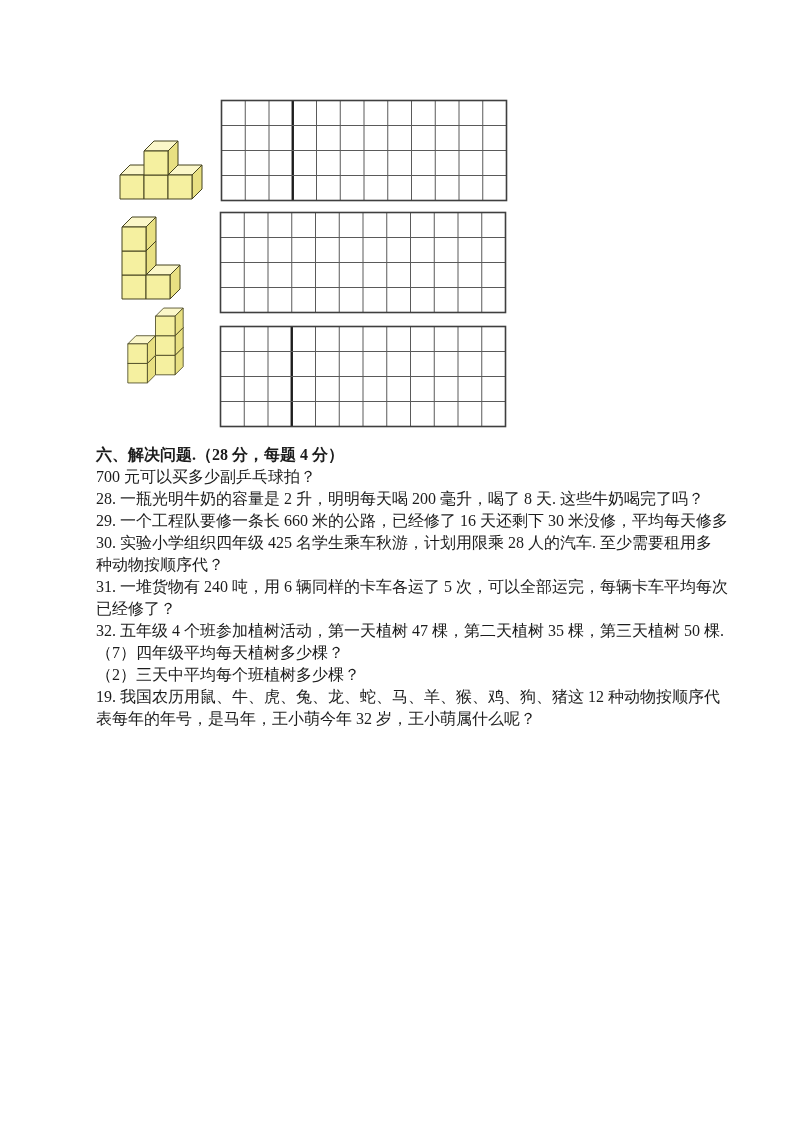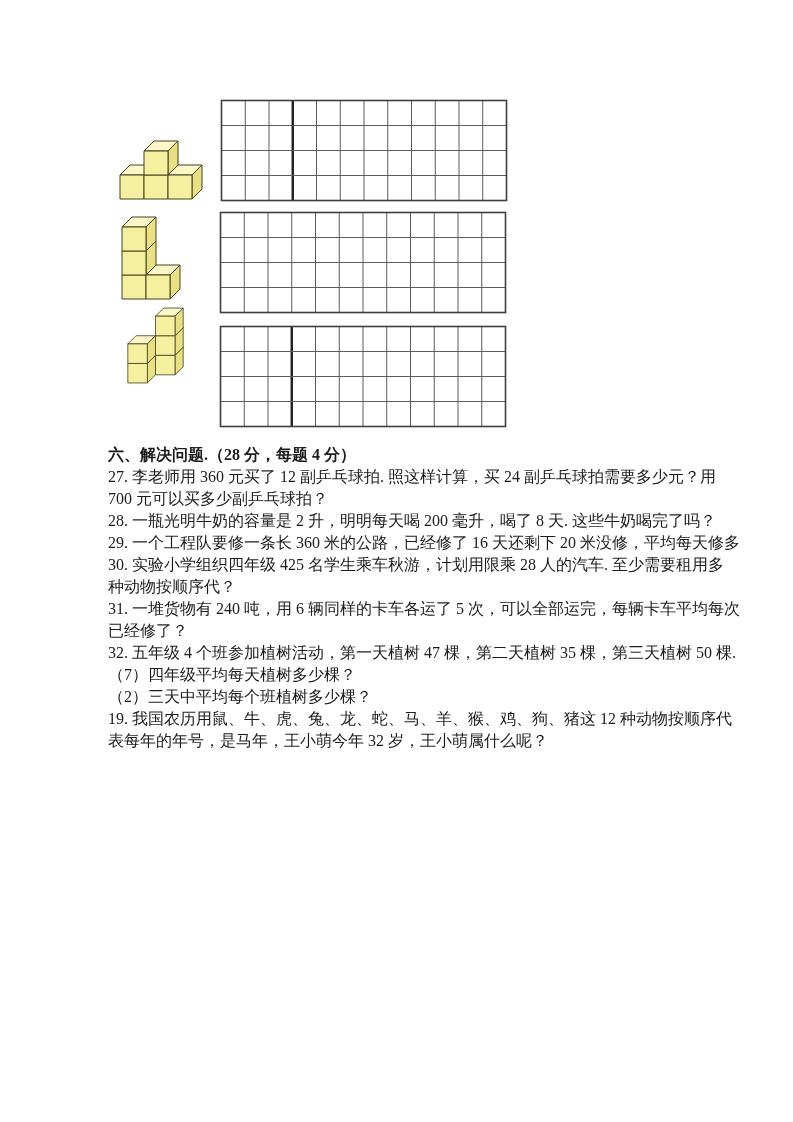--- a/index.html
+++ b/index.html
@@ -11,21 +11,21 @@
     overflow:hidden;
   }
   .fig{position:absolute;}
   #figure-1{left:119px;top:140px;}
   #figure-2{left:121px;top:216px;}
   #figure-3{left:127px;top:307px;}
   #grid-1{left:220px;top:99px;}
   #grid-2{left:219px;top:211px;}
   #grid-3{left:219px;top:325px;}
   .textblock{
-    position:absolute;left:108px;top:444px;width:585px;
+    position:absolute;left:96px;top:444px;width:585px;
     font-size:16px;line-height:22px;color:#1c1c1c;
   }
   .heading{font-weight:bold;white-space:nowrap;}
   .line{white-space:nowrap;}
 </style>
 </head>
 <body>
 
 <div class="page">
 
@@ -124,24 +124,23 @@
       <polygon points="24,48 34,38 34,62 24,72" fill="#e8e082" stroke="#45431f" stroke-width="1" stroke-linejoin="round"></polygon>
       <rect x="0" y="48" width="24" height="24" fill="#f5f0a0" stroke="#45431f" stroke-width="1" stroke-linejoin="round"></rect>
       <polygon points="0,24 10,14 34,14 24,24" fill="#fbf7c9" stroke="#45431f" stroke-width="1" stroke-linejoin="round"></polygon>
       <polygon points="24,24 34,14 34,38 24,48" fill="#e8e082" stroke="#45431f" stroke-width="1" stroke-linejoin="round"></polygon>
       <rect x="0" y="24" width="24" height="24" fill="#f5f0a0" stroke="#45431f" stroke-width="1" stroke-linejoin="round"></rect>
     </svg>
 
   <div class="textblock">
     <div class="heading">六、解决问题.（28 分，每题 4 分）</div>
     <div id="problems">
-        <div class="line">27. 李老师用 360 元买了 12 副乒乓球拍. 照这样计算，买 24 副乒乓球拍需要多少元？用</div>
         <div class="line">700 元可以买多少副乒乓球拍？</div>
         <div class="line">28. 一瓶光明牛奶的容量是 2 升，明明每天喝 200 毫升，喝了 8 天. 这些牛奶喝完了吗？</div>
-        <div class="line">29. 一个工程队要修一条长 360 米的公路，已经修了 16 天还剩下 20 米没修，平均每天修多</div>
+        <div class="line">29. 一个工程队要修一条长 660 米的公路，已经修了 16 天还剩下 30 米没修，平均每天修多</div>
         <div class="line">30. 实验小学组织四年级 425 名学生乘车秋游，计划用限乘 28 人的汽车. 至少需要租用多</div>
         <div class="line">种动物按顺序代？</div>
         <div class="line">31. 一堆货物有 240 吨，用 6 辆同样的卡车各运了 5 次，可以全部运完，每辆卡车平均每次</div>
         <div class="line">已经修了？</div>
         <div class="line">32. 五年级 4 个班参加植树活动，第一天植树 47 棵，第二天植树 35 棵，第三天植树 50 棵.</div>
         <div class="line">（7）四年级平均每天植树多少棵？</div>
         <div class="line">（2）三天中平均每个班植树多少棵？</div>
         <div class="line">19. 我国农历用鼠、牛、虎、兔、龙、蛇、马、羊、猴、鸡、狗、猪这 12 种动物按顺序代</div>
         <div class="line">表每年的年号，是马年，王小萌今年 32 岁，王小萌属什么呢？</div>
       </div>

